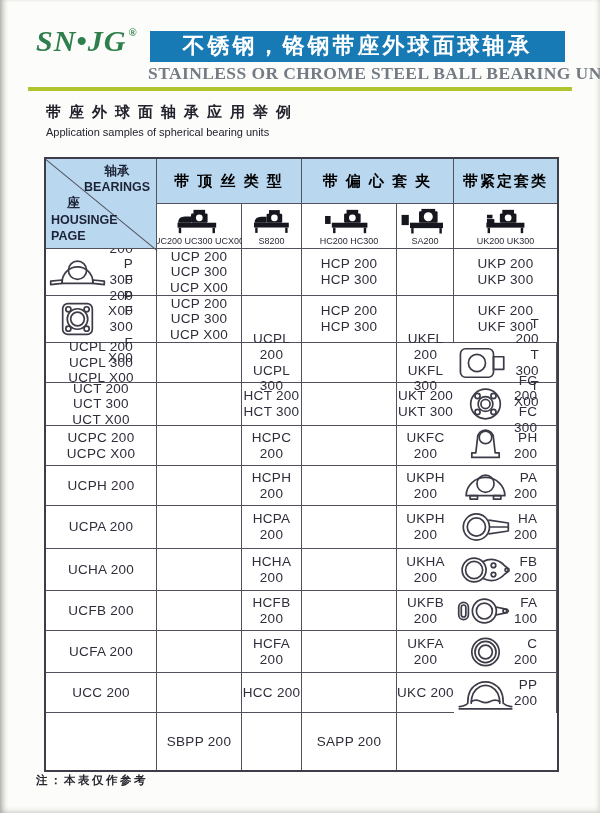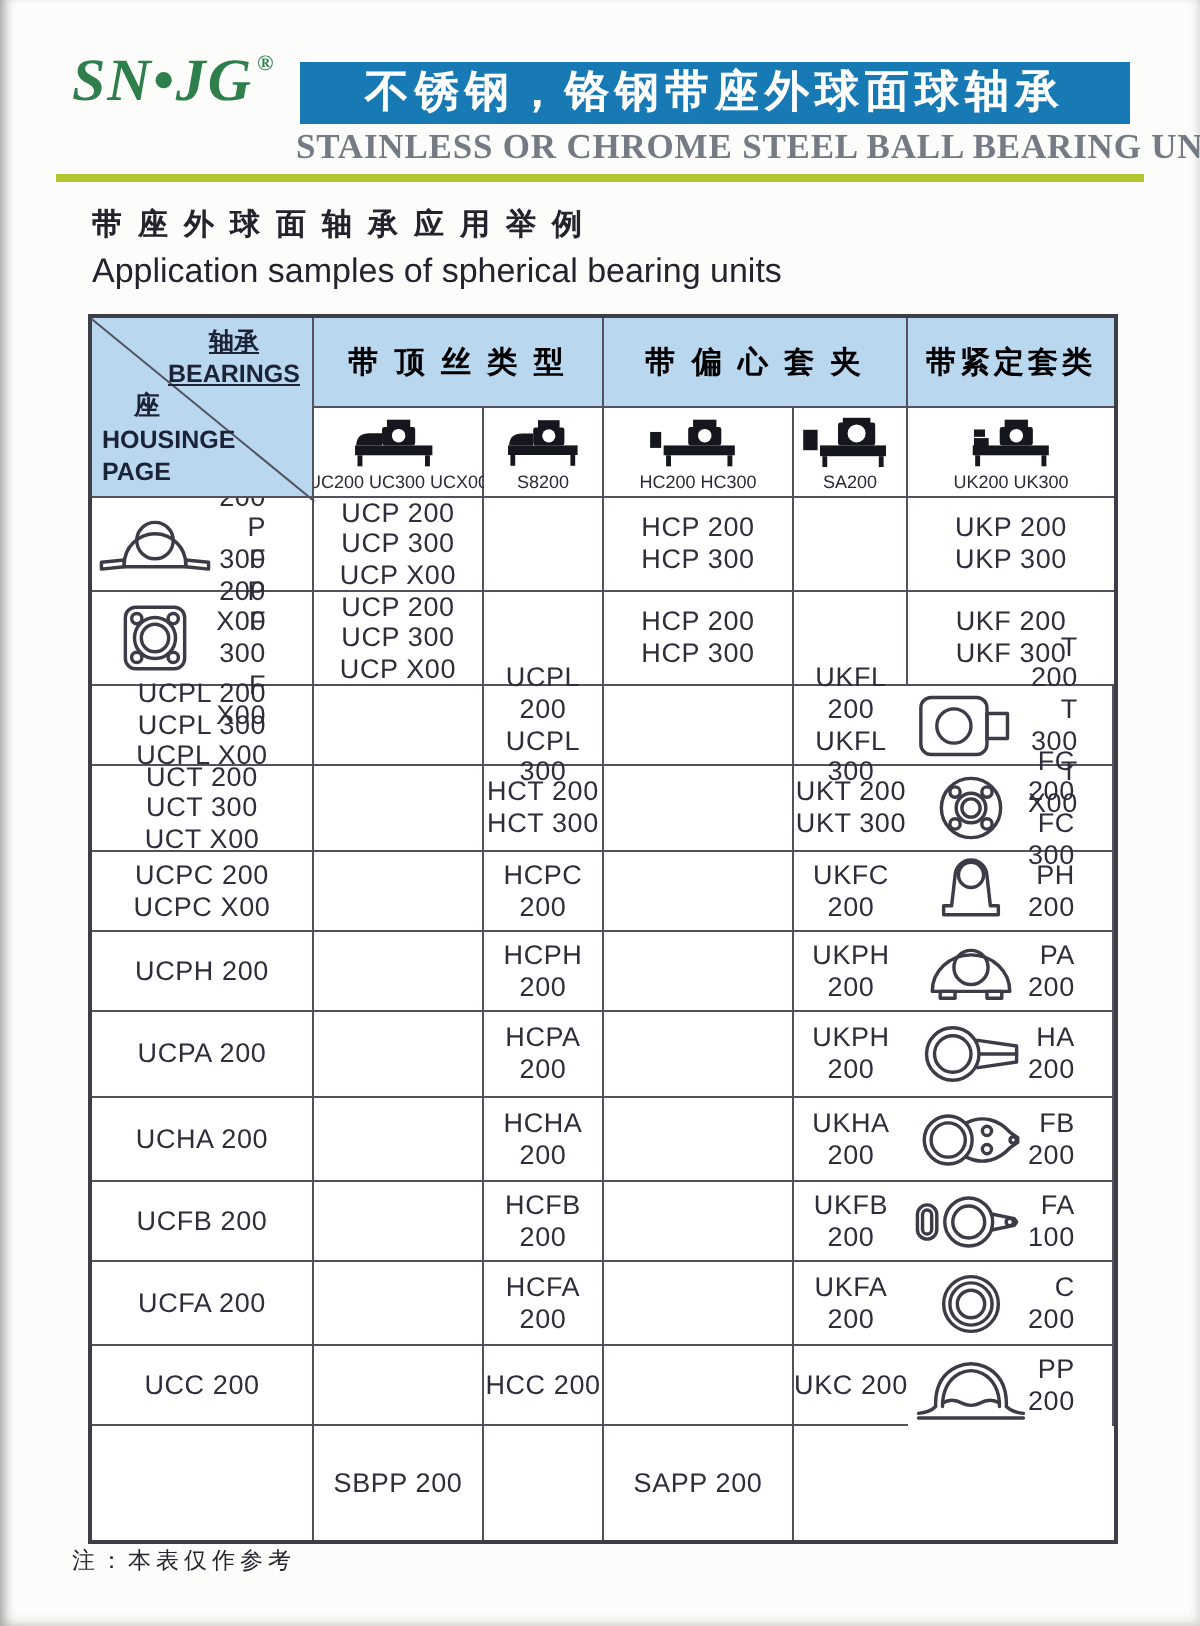--- a/index.html
+++ b/index.html
@@ -12,51 +12,51 @@
   .logo sup{font-size:11px;font-style:normal;position:relative;top:-4px;left:2px;}
   .banner{position:absolute;left:150px;top:31px;width:415px;height:31px;background:#187ab5;
           display:flex;align-items:flex-start;justify-content:center;}
   .banner-zh{color:#ffffff;font-size:22px;font-weight:bold;letter-spacing:3px;white-space:nowrap;}
   .banner-en{position:absolute;left:148px;top:63px;width:420px;text-align:center;
              font-family:"Liberation Serif",serif;font-weight:bold;font-size:17.5px;
              color:#747b85;letter-spacing:0.4px;white-space:nowrap;}
   .green-rule{position:absolute;left:28px;top:87px;width:544px;height:4px;background:#b2c52f;}
   .section-zh{position:absolute;left:46px;top:103px;font-size:15px;font-weight:bold;
               letter-spacing:8px;color:#23232e;white-space:nowrap;}
-  .section-en{position:absolute;left:46px;top:126px;font-size:17px;color:#23232e;}
+  .section-en{position:absolute;left:46px;top:126px;font-size:11px;color:#23232e;}
   
   .btable{position:absolute;left:44px;top:157px;display:grid;
           grid-template-columns:111px 85px 60px 95px 57px 103px;
           grid-template-rows:45px 45px 47px 47px 40px 43px 40px 40px 43px 42px 40px 42px 40px 57px;
           border:2px solid #3e3e49;background:#ffffff;color:#2e2e3b;}
   .cell{border-right:1px solid #52525e;border-bottom:1px solid #52525e;
         display:flex;align-items:center;justify-content:center;box-sizing:border-box;}
   .no-r{border-right:none;}
   .no-b{border-bottom:none;}
   .hdr{background:#b9d7ef;}
   .corner{grid-column:1;grid-row:1/3;position:relative;}
   .diag{position:absolute;left:0;top:0;width:144px;height:1.4px;background:#52525e;
         transform:rotate(39.3deg);transform-origin:0 0;}
   .corner-top{position:absolute;right:6px;top:4px;text-align:center;font-weight:bold;
-              font-size:12.5px;line-height:1.3;white-space:pre-line;color:#1d2336;text-decoration:underline;}
+              font-size:12.5px;line-height:1.3;white-space:pre-line;color:#1d2336;}
   .corner-bot{position:absolute;left:5px;bottom:4px;font-weight:bold;font-size:12.5px;
               line-height:1.3;color:#1d2336;}
   .corner-bot .zh{display:block;padding-left:16px;font-size:13px;}
   .corner-bot .en{white-space:pre-line;}
   .group{grid-row:1;font-weight:bold;font-size:15px;letter-spacing:2px;color:#000000;}
   .g1{grid-column:2/4;} .g2{grid-column:4/6;} .g3{grid-column:6;}
   .icon-cell{grid-row:2;flex-direction:column;justify-content:space-between;padding:4px 1px 2px 1px;background:#fff;}
   .pict{width:62px;height:27px;}
   .pict.narrow{width:48px;}
   .pict-label{font-size:9px;letter-spacing:0;color:#2a2a36;white-space:nowrap;line-height:1;}
   .stack{white-space:pre-line;text-align:center;font-size:13.5px;letter-spacing:0.3px;line-height:1.15;}
   .housing-cell{justify-content:flex-start;padding:2px 23px 2px 3px;}
   .row-icon{width:57px;height:38px;flex:none;}
   .housing-codes{margin-left:auto;text-align:right;}
-  .footnote{position:absolute;left:36px;top:773px;font-size:11.5px;font-weight:normal;
+  .footnote{position:absolute;left:36px;top:773px;font-size:11.5px;font-weight:bold;
             letter-spacing:2.5px;color:#26262e;}
   .ln{stroke:#3c3c48;stroke-width:3;fill:none;stroke-linejoin:round;stroke-linecap:round;}
   .fl{fill:#16161e;stroke:none;}
 </style>
 </head>
 <body>
 
 <svg width="0" height="0" style="position:absolute" aria-hidden="true">
   <defs>
 

